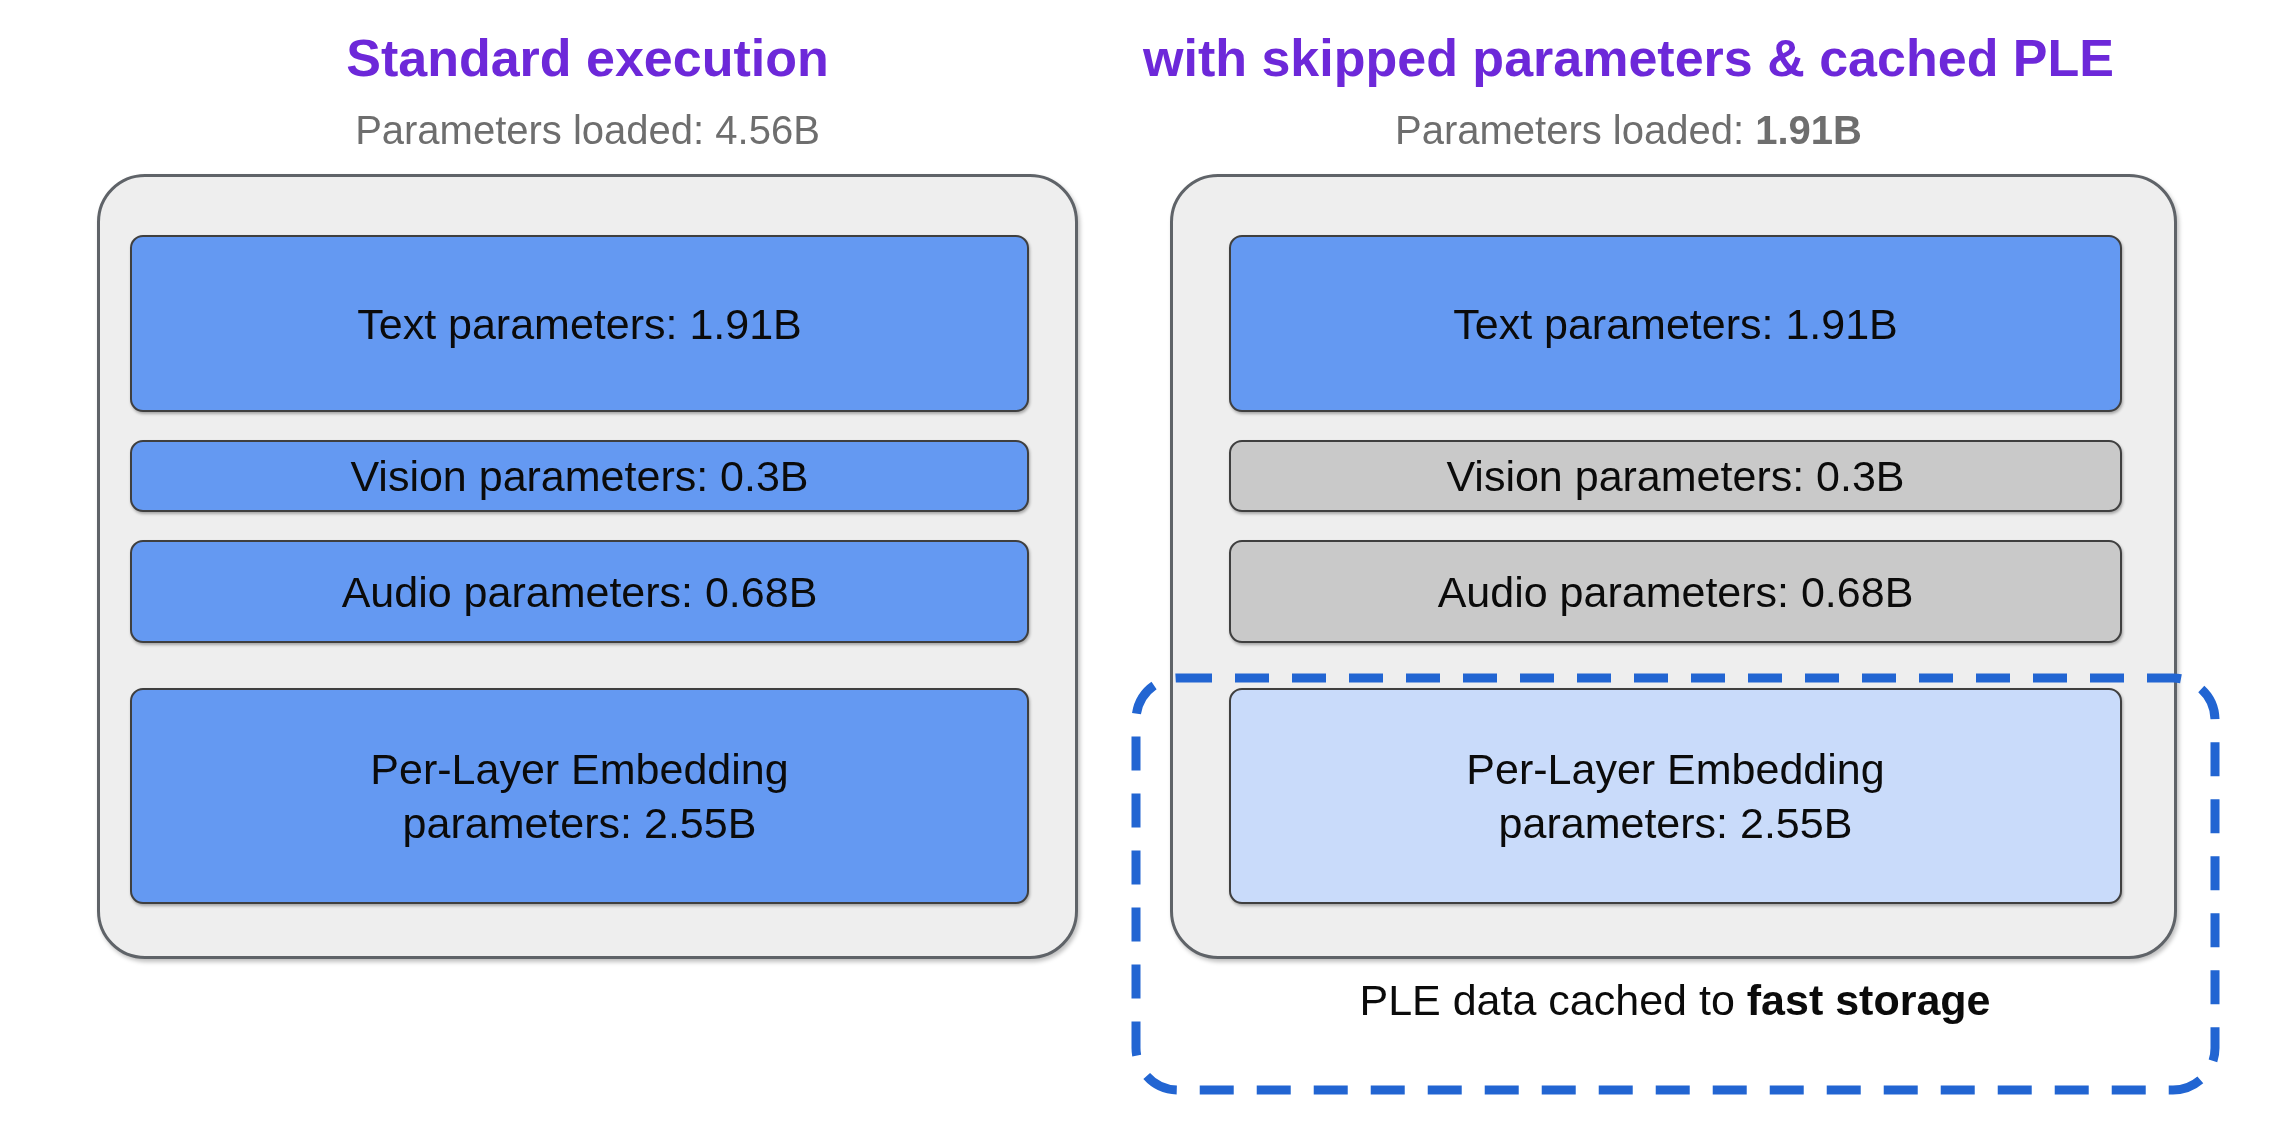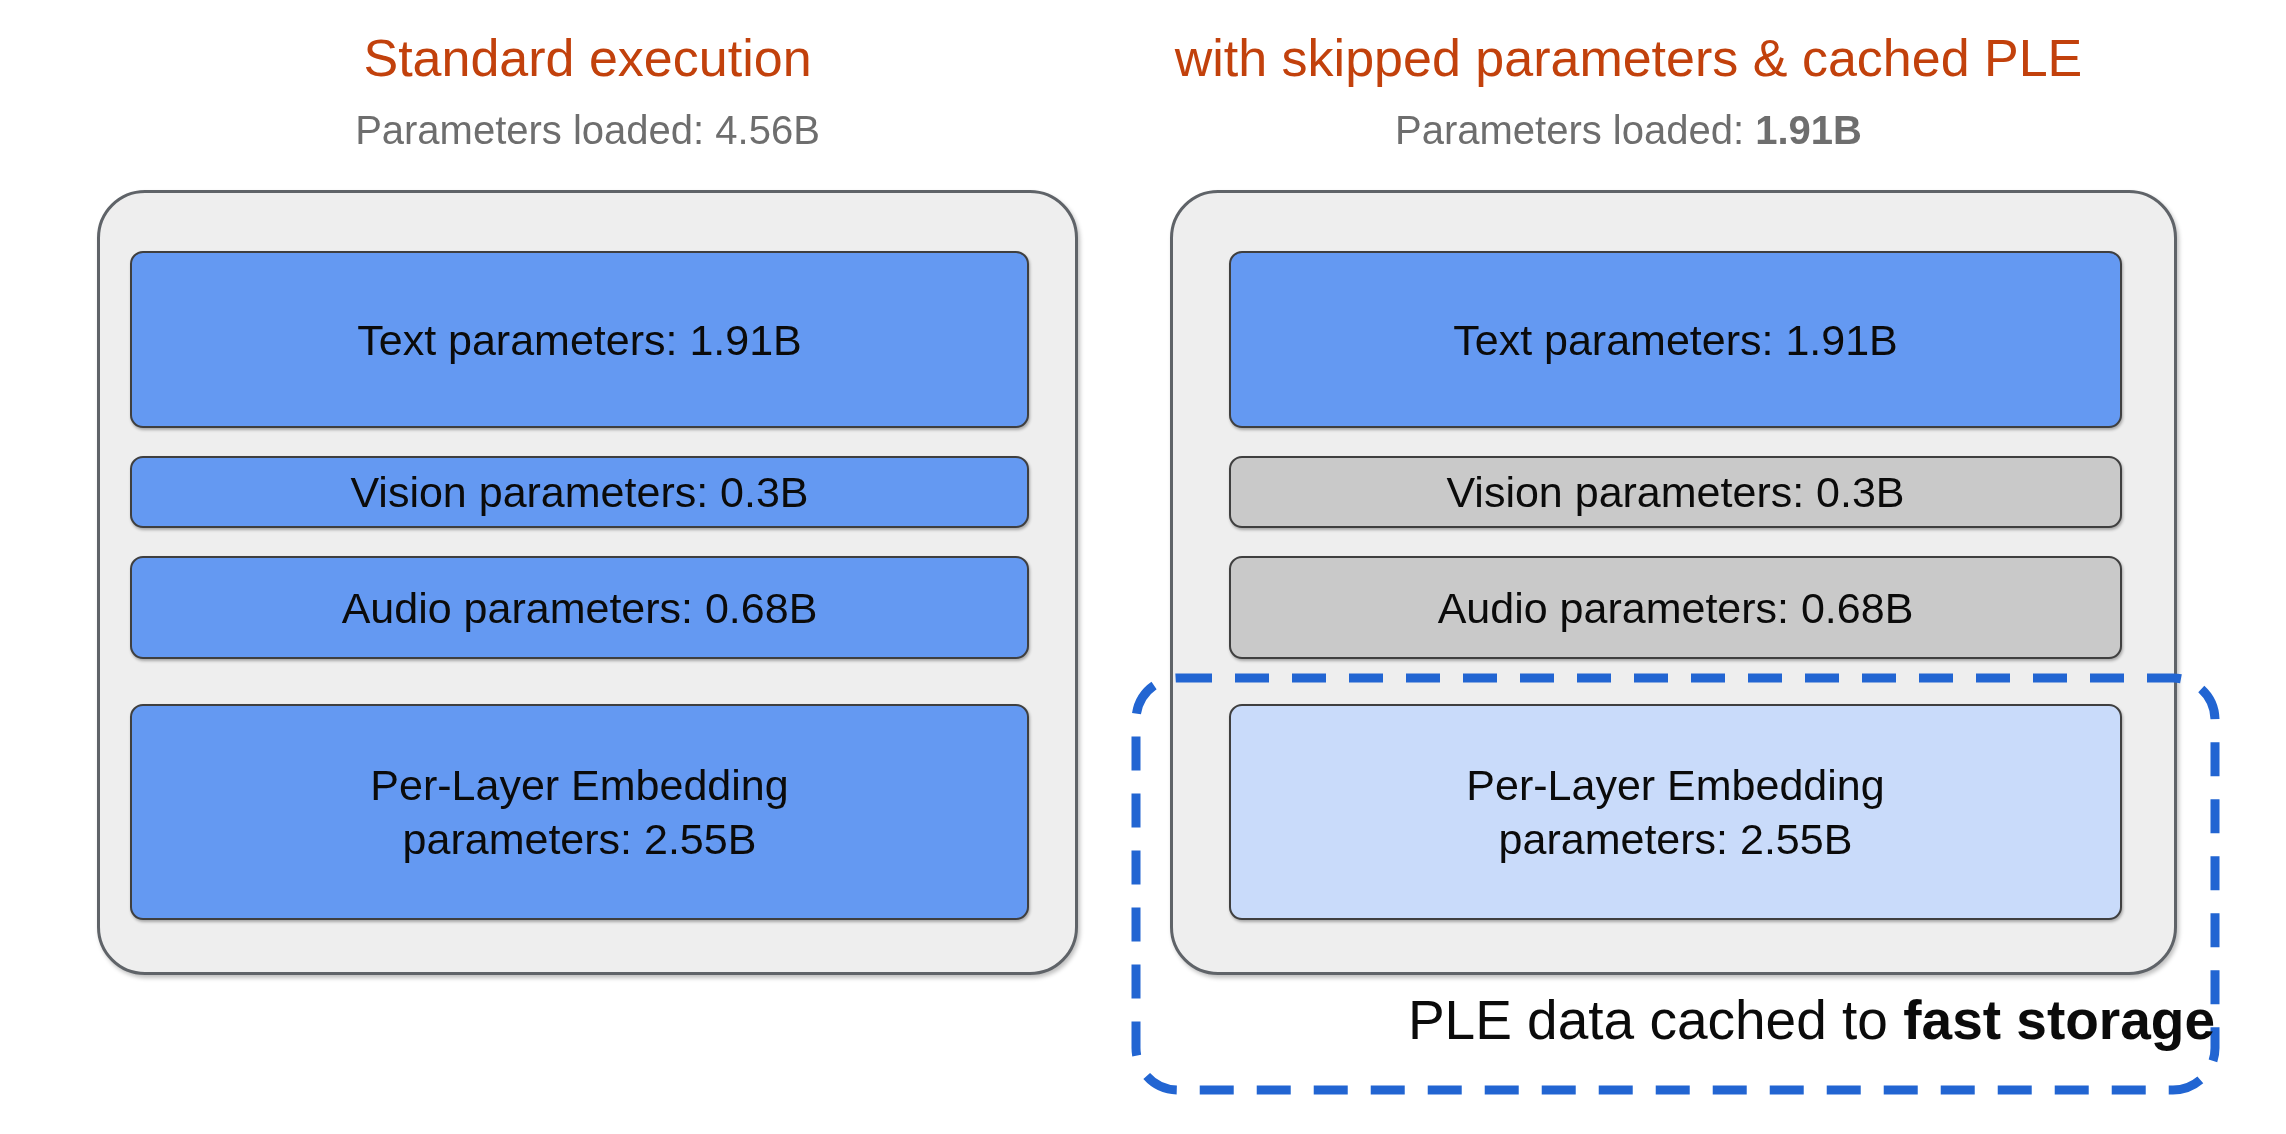--- a/index.html
+++ b/index.html
@@ -6,34 +6,34 @@
   #canvas{
     position:relative;
     width:2286px;height:1134px;
     background:#ffffff;
     font-family:"Liberation Sans","DejaVu Sans",sans-serif;
     overflow:hidden;
   }
   
   .col-header{position:absolute;text-align:center;}
   .col-header .title{
-    font-size:52px;font-weight:normal;color:#c2410c;
+    font-size:52px;font-weight:bold;color:#6d28d9;
     white-space:nowrap;line-height:60px;
   }
   .col-header .subtitle{
     font-size:40px;color:#6e6e6e;line-height:48px;margin-top:18px;
     white-space:nowrap;
   }
   .subtitle .bold-val{font-weight:bold;text-align:right;}
   #left-header{left:97px;top:28px;width:981px;}
   #right-header{left:1084px;top:28px;width:1089px;}
 
   
   .device{
-    position:absolute;top:190px;height:785px;
+    position:absolute;top:174px;height:785px;
     background:#eeeeee;
     border:3px solid #5f6368;
     border-radius:48px;
     box-sizing:border-box;
     box-shadow:2px 3px 4px rgba(0,0,0,0.25);
   }
   #left-device{left:97px;width:981px;}
   #right-device{left:1170px;width:1007px;}
 
   
@@ -57,22 +57,22 @@
   #left-device  .row-audio {left:30px;right:46px;top:363px;height:103px;}
   #left-device  .row-ple   {left:30px;right:46px;top:511px;height:216px;}
   #right-device .row-text  {left:56px;right:52px;top:58px;height:177px;}
   #right-device .row-vision{left:56px;right:52px;top:263px;height:72px;}
   #right-device .row-audio {left:56px;right:52px;top:363px;height:103px;}
   #right-device .row-ple   {left:56px;right:52px;top:511px;height:216px;}
 
   
   #ple-cache-region{position:absolute;left:1131px;top:673px;width:1089px;height:422px;pointer-events:none;}
   #ple-cache-caption{
-    position:absolute;left:1135px;top:996px;width:1080px;
-    text-align:right;font-size:55px;line-height:48px;color:#0b0b0b;
+    position:absolute;left:1135px;top:976px;width:1080px;
+    text-align:center;font-size:43px;line-height:48px;color:#0b0b0b;
     white-space:nowrap;
   }
   #ple-cache-caption .bold-val{font-weight:bold;}
 </style>
 </head>
 <body>
 
 <div id="canvas">
 
   <div class="col-header" id="left-header">

